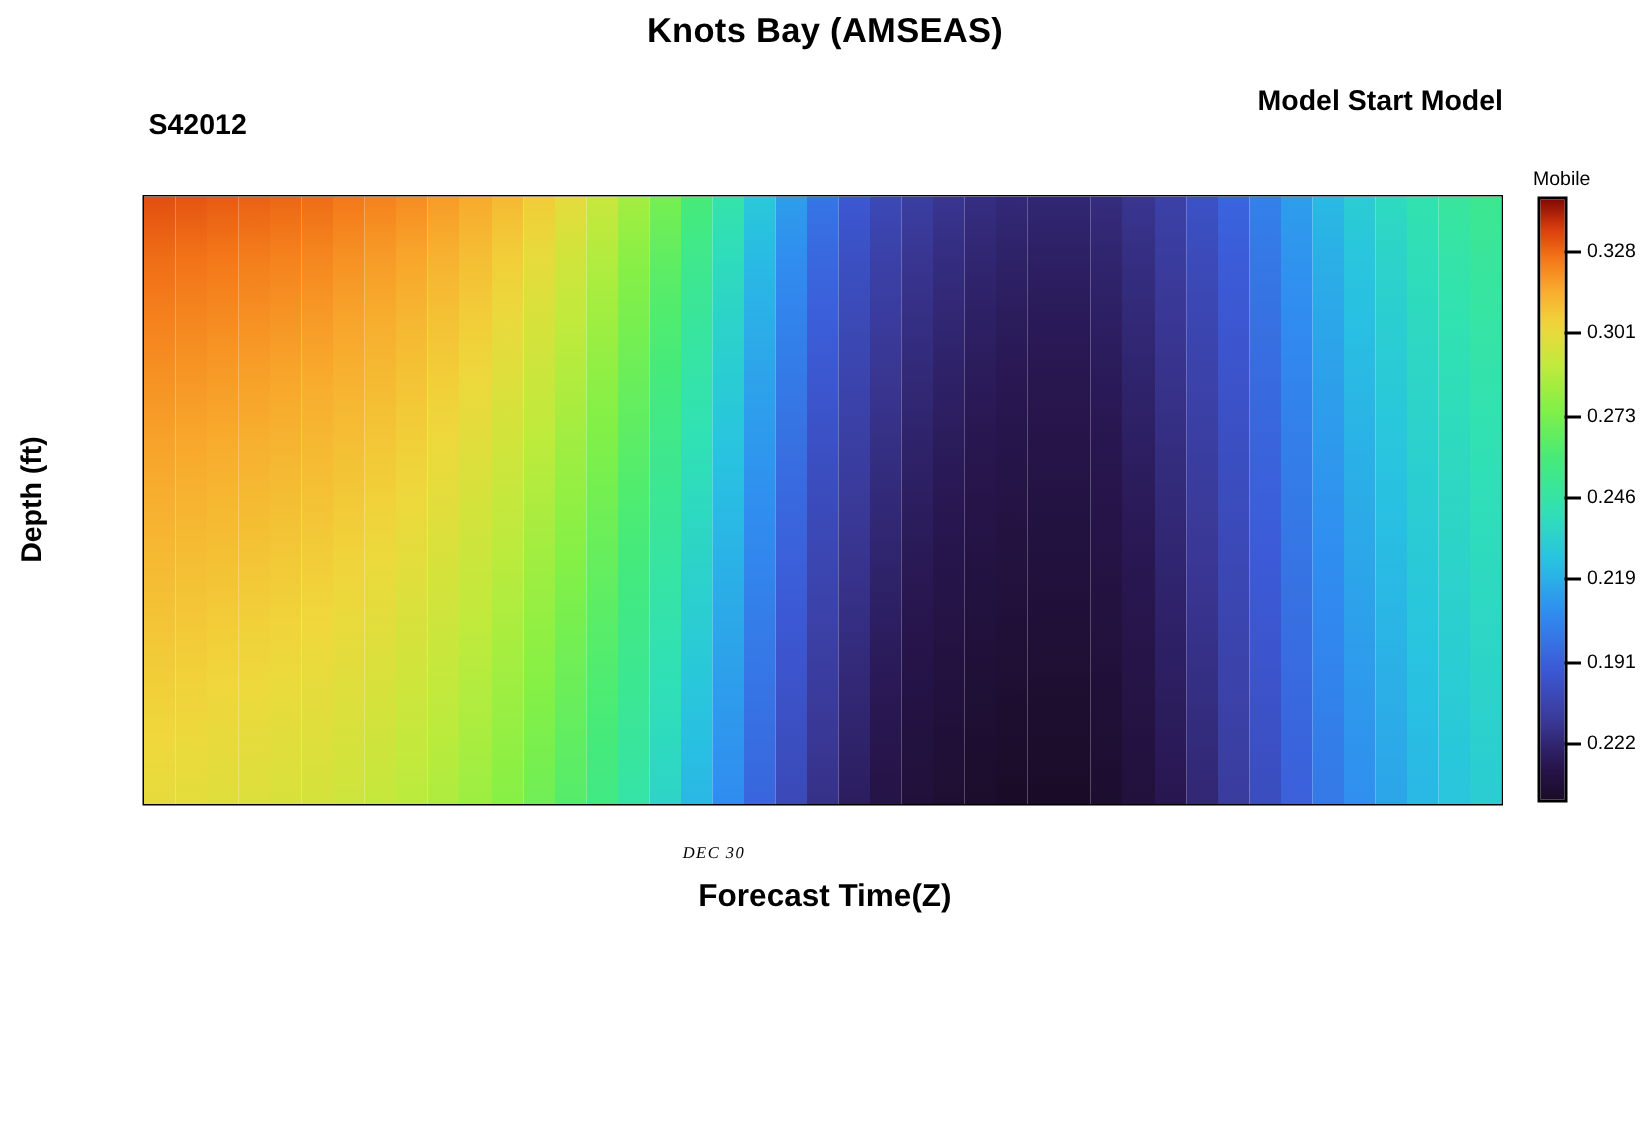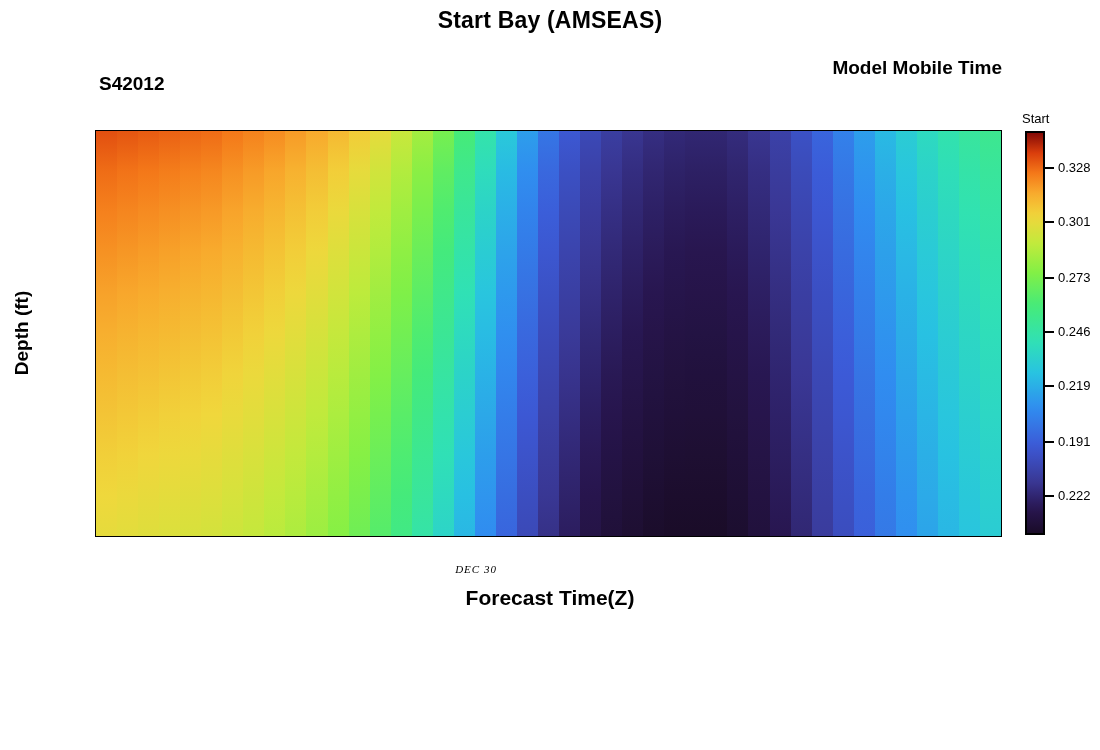--- a/index.html
+++ b/index.html
@@ -86,26 +86,26 @@
     position:absolute;left:calc(100% + 15px);
     font-size:13px;line-height:1;transform:translateY(-50%);
     white-space:nowrap;font-weight:normal;
   }
 </style>
 </head>
 <body>
 
 <div id="stage">
 
-  <div class="ttl" id="title-top">Start Bay (AMSEAS)</div>
+  <div class="ttl" id="title-top">Knots Bay (AMSEAS)</div>
 
   <div id="station-id">S42012</div>
 
 
-  <div id="model-label">Model Mobile Time</div>
+  <div id="model-label">Model Start Model</div>
 
   <div id="ylabel">Depth (ft)</div>
 
   <div id="plot">
     <div id="heatmap">
         <div class="col" style="background: linear-gradient(rgb(226, 79, 16) 0%, rgb(239, 109, 22) 10%, rgb(245, 129, 29) 20%, rgb(246, 146, 35) 30%, rgb(247, 162, 42) 40%, rgb(247, 175, 47) 50%, rgb(245, 186, 50) 60%, rgb(243, 196, 54) 70%, rgb(241, 207, 57) 80%, rgb(239, 216, 60) 90%, rgb(229, 219, 60) 100%);"></div>
         <div class="col" style="background: linear-gradient(rgb(228, 85, 17) 0%, rgb(242, 115, 24) 10%, rgb(245, 134, 31) 20%, rgb(246, 151, 37) 30%, rgb(248, 167, 44) 40%, rgb(246, 179, 48) 50%, rgb(244, 190, 52) 60%, rgb(243, 200, 55) 70%, rgb(241, 210, 58) 80%, rgb(235, 217, 60) 90%, rgb(226, 221, 60) 100%);"></div>
         <div class="col" style="background: linear-gradient(rgb(231, 91, 18) 0%, rgb(244, 120, 25) 10%, rgb(246, 139, 33) 20%, rgb(247, 156, 39) 30%, rgb(248, 171, 45) 40%, rgb(246, 183, 49) 50%, rgb(244, 193, 53) 60%, rgb(242, 204, 56) 70%, rgb(240, 214, 60) 80%, rgb(231, 218, 60) 90%, rgb(222, 222, 60) 100%);"></div>
         <div class="col" style="background: linear-gradient(rgb(234, 97, 20) 0%, rgb(244, 125, 27) 10%, rgb(246, 144, 35) 20%, rgb(247, 161, 41) 30%, rgb(247, 175, 47) 40%, rgb(245, 186, 50) 50%, rgb(243, 197, 54) 60%, rgb(241, 208, 58) 70%, rgb(237, 216, 60) 80%, rgb(228, 220, 60) 90%, rgb(219, 224, 60) 100%);"></div>
         <div class="col" style="background: linear-gradient(rgb(236, 103, 21) 0%, rgb(245, 130, 29) 10%, rgb(246, 149, 37) 20%, rgb(248, 166, 43) 30%, rgb(246, 179, 48) 40%, rgb(244, 190, 52) 50%, rgb(242, 201, 55) 60%, rgb(241, 211, 59) 70%, rgb(234, 218, 60) 80%, rgb(224, 221, 60) 90%, rgb(215, 225, 60) 100%);"></div>
@@ -288,21 +288,21 @@
         <div class="rtick" style="top: 95.2381%;"></div>
         <div class="rtick" style="top: 96.8254%;"></div>
         <div class="rtick" style="top: 98.4127%;"></div>
         <div class="rtick" style="top: 100%;"></div>
       </div>
   </div>
 
   <div id="date-note">DEC  30</div>
   <div id="xlabel">Forecast Time(Z)</div>
 
-  <div id="cb-title">Start</div>
+  <div id="cb-title">Mobile</div>
   <div id="colorbar">
     <div id="cb-fill" style="background: linear-gradient(rgb(132, 10, 6) 0%, rgb(175, 36, 9) 2.5%, rgb(218, 62, 12) 5%, rgb(231, 91, 18) 7.5%, rgb(244, 120, 25) 10%, rgb(246, 145, 35) 12.5%, rgb(248, 170, 45) 15%, rgb(245, 189, 51) 17.5%, rgb(241, 208, 57) 20%, rgb(229, 219, 60) 22.5%, rgb(211, 226, 60) 25%, rgb(194, 234, 60) 27.5%, rgb(173, 236, 63) 30%, rgb(151, 238, 66) 32.5%, rgb(130, 240, 70) 35%, rgb(111, 238, 86) 37.5%, rgb(93, 237, 101) 40%, rgb(74, 235, 117) 42.5%, rgb(65, 233, 133) 45%, rgb(59, 230, 150) 47.5%, rgb(53, 227, 167) 50%, rgb(48, 223, 183) 52.5%, rgb(45, 214, 197) 55%, rgb(43, 204, 211) 57.5%, rgb(40, 195, 225) 60%, rgb(42, 180, 229) 62.5%, rgb(44, 164, 233) 65%, rgb(47, 149, 238) 67.5%, rgb(49, 134, 237) 70%, rgb(53, 121, 230) 72.5%, rgb(56, 107, 223) 75%, rgb(59, 93, 216) 77.5%, rgb(60, 82, 201) 80%, rgb(59, 73, 183) 82.5%, rgb(58, 64, 164) 85%, rgb(57, 54, 145) 87.5%, rgb(50, 41, 120) 90%, rgb(44, 29, 95) 92.5%, rgb(38, 20, 73) 95%, rgb(32, 16, 57) 97.5%, rgb(26, 12, 40) 100%);"></div>
   <div class="cb-tick" style="top: 8.5%;"></div>
       <div class="cb-lab" style="top: 8.5%;">0.328</div>
       <div class="cb-tick" style="top: 22%;"></div>
       <div class="cb-lab" style="top: 22%;">0.301</div>
       <div class="cb-tick" style="top: 36%;"></div>
       <div class="cb-lab" style="top: 36%;">0.273</div>
       <div class="cb-tick" style="top: 49.5%;"></div>
       <div class="cb-lab" style="top: 49.5%;">0.246</div>

